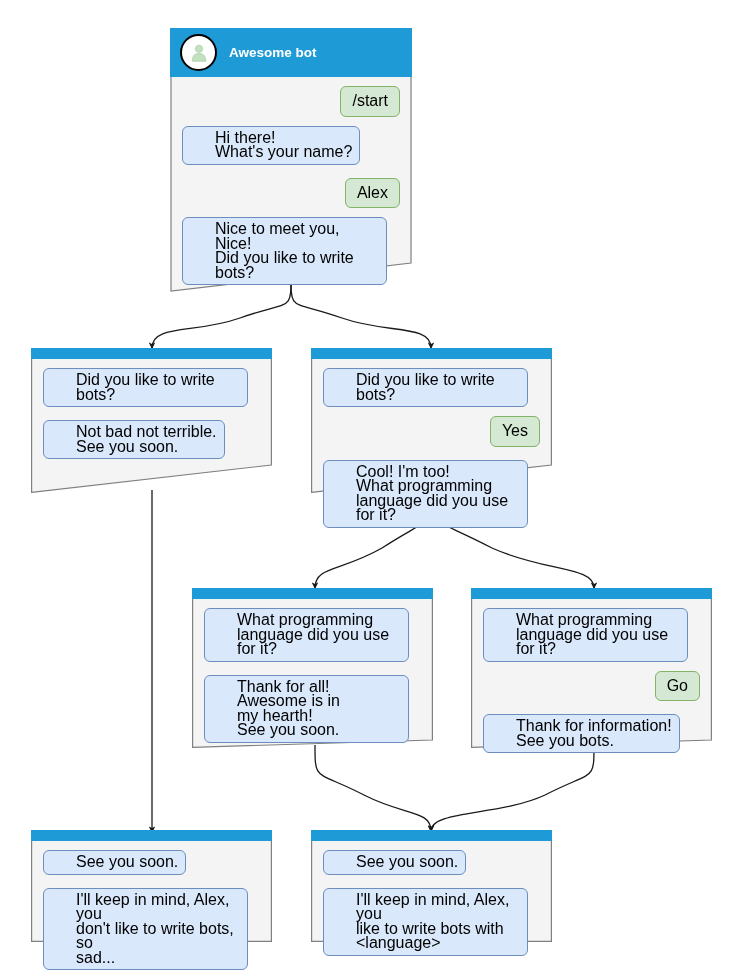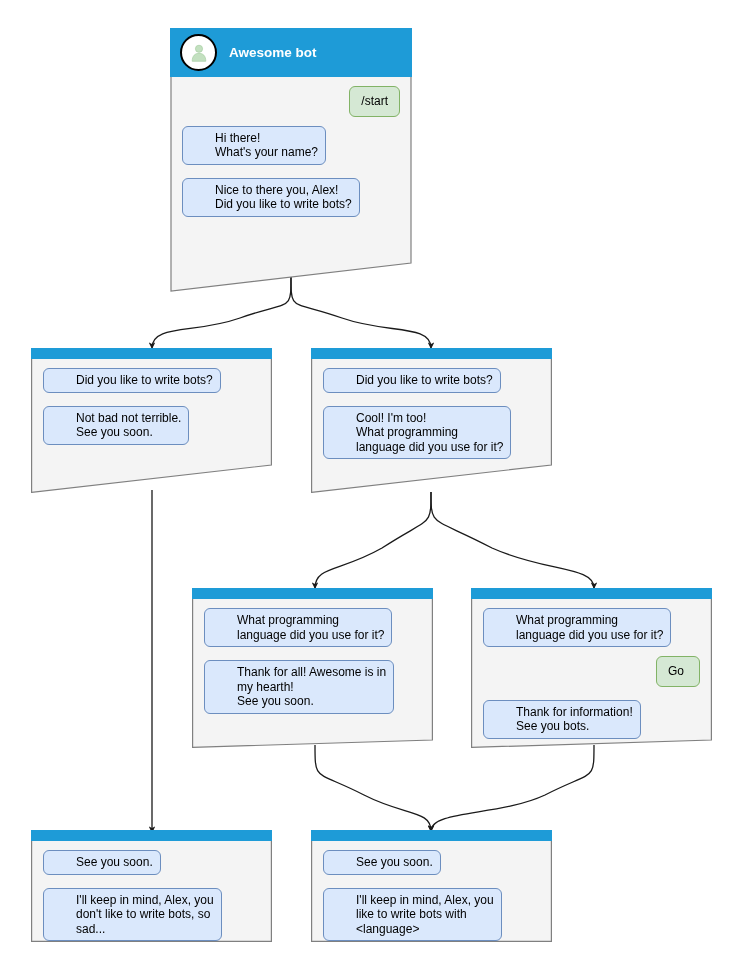--- a/index.html
+++ b/index.html
@@ -105,21 +105,21 @@
     display: flex;
     margin-bottom: 9px;
   }
   .row.bot  { justify-content: flex-start; }
   .row.user { justify-content: flex-end; }
 
   .bubble {
     border-radius: 6px;
     border: 1px solid;
     box-sizing: border-box;
-    font-size: 12px;
+    font-size: 16px;
     line-height: 14.5px;
     color: #000000;
     padding: 4px 7px;
     white-space: pre-line;
     max-width: 205px;
   }
   .bubble.bot {
     background: #dae8fc;
     border-color: #6c8ebf;
     padding-left: 32px;
@@ -177,22 +177,25 @@
 
       <div class="chat" style="top:49px;">
         <div class="row user">
           <div class="bubble user">/start</div>
         </div>
         <div class="row bot">
           <div class="bubble bot">Hi there!
 What's your name?</div>
         </div>
         <div class="spacer-sm"></div>
-        <div class="row bot">
-          <div class="bubble bot">Nice to there you, Alex!
+        <div class="row user">
+          <div class="bubble user">Alex</div>
+        </div>
+        <div class="row bot">
+          <div class="bubble bot">Nice to meet you, Nice!
 Did you like to write bots?</div>
         </div>
       </div>
     </div>
   </div>
 
   <div class="node" style="left:31px; top:348px; width:241px; height:145px;">
     <svg class="node-shape" viewBox="0 0 241 145" preserveAspectRatio="none">
       <path d="M 0.6 0.6 L 240.4 0.6 L 240.4 117 L 0.6 144.4 Z" fill="#f4f4f4" stroke="#808080" stroke-width="1.2"></path>
     </svg>
@@ -214,20 +217,23 @@
   <div class="node" style="left:311px; top:348px; width:241px; height:145px;">
     <svg class="node-shape" viewBox="0 0 241 145" preserveAspectRatio="none">
       <path d="M 0.6 0.6 L 240.4 0.6 L 240.4 117 L 0.6 144.4 Z" fill="#f4f4f4" stroke="#808080" stroke-width="1.2"></path>
     </svg>
     <div class="node-inner">
       <div class="hdr-thin" style="background:#1e9bd7;"></div>
       <div class="chat" style="top:11px;">
         <div class="row bot">
           <div class="bubble bot">Did you like to write bots?</div>
         </div>
+        <div class="row user">
+          <div class="bubble user">Yes</div>
+        </div>
         <div class="spacer-sm"></div>
         <div class="row bot">
           <div class="bubble bot">Cool! I'm too!
 What programming
 language did you use for it?</div>
         </div>
       </div>
     </div>
   </div>
 

